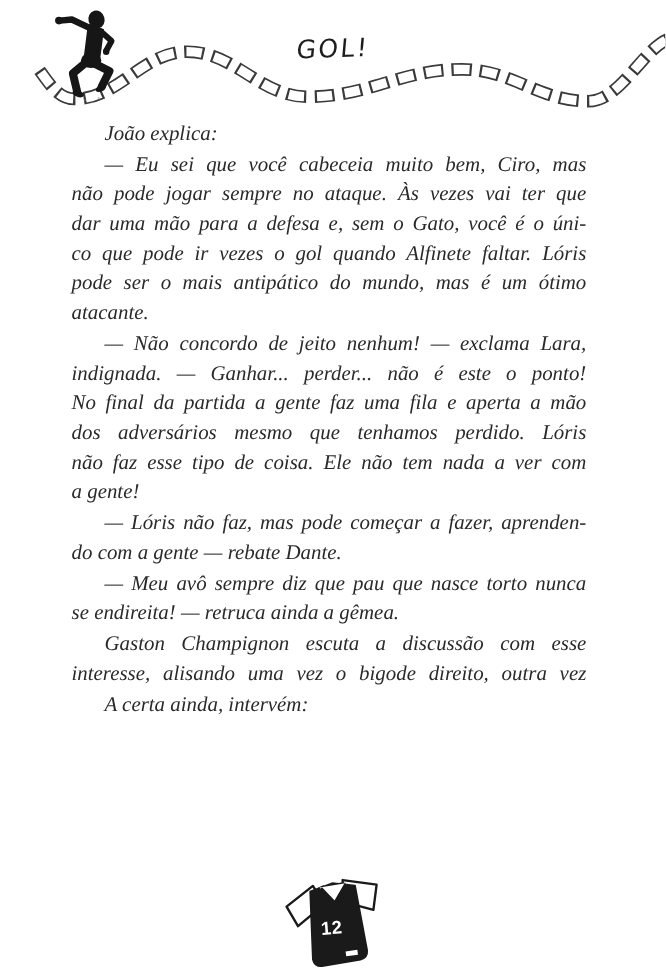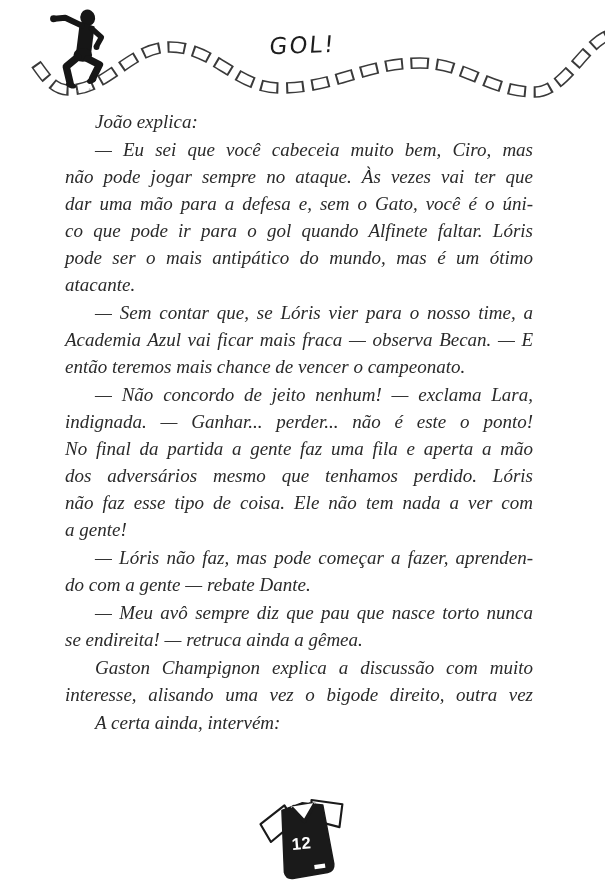--- a/index.html
+++ b/index.html
@@ -118,47 +118,42 @@
   <div class="gol-title">GOL!</div>
 
   <div class="text-body">
       <div class="para">
         <div class="line first last">João explica:</div>
       </div>
       <div class="para">
         <div class="line first">— Eu sei que você cabeceia muito bem, Ciro, mas</div>
         <div class="line">não pode jogar sempre no ataque. Às vezes vai ter que</div>
         <div class="line">dar uma mão para a defesa e, sem o Gato, você é o úni-</div>
-        <div class="line">co que pode ir para o gol quando Alfinete faltar. Lóris</div>
+        <div class="line">co que pode ir vezes o gol quando Alfinete faltar. Lóris</div>
         <div class="line">pode ser o mais antipático do mundo, mas é um ótimo</div>
         <div class="line last">atacante.</div>
-      </div>
-      <div class="para">
-        <div class="line first">— Sem contar que, se Lóris vier para o nosso time, a</div>
-        <div class="line">Academia Azul vai ficar mais fraca — observa Becan. — E</div>
-        <div class="line last">então teremos mais chance de vencer o campeonato.</div>
       </div>
       <div class="para">
         <div class="line first">— Não concordo de jeito nenhum! — exclama Lara,</div>
         <div class="line">indignada. — Ganhar... perder... não é este o ponto!</div>
         <div class="line">No final da partida a gente faz uma fila e aperta a mão</div>
         <div class="line">dos adversários mesmo que tenhamos perdido. Lóris</div>
         <div class="line">não faz esse tipo de coisa. Ele não tem nada a ver com</div>
         <div class="line last">a gente!</div>
       </div>
       <div class="para">
         <div class="line first">— Lóris não faz, mas pode começar a fazer, aprenden-</div>
         <div class="line last">do com a gente — rebate Dante.</div>
       </div>
       <div class="para">
         <div class="line first">— Meu avô sempre diz que pau que nasce torto nunca</div>
         <div class="line last">se endireita! — retruca ainda a gêmea.</div>
       </div>
       <div class="para">
-        <div class="line first">Gaston Champignon explica a discussão com muito</div>
+        <div class="line first">Gaston Champignon escuta a discussão com esse</div>
         <div class="line">interesse, alisando uma vez o bigode direito, outra vez</div>
       </div>
       <div class="para">
         <div class="line first last">A certa ainda, intervém:</div>
       </div>
     </div>
 
   <div class="jersey-wrap">
     <svg viewBox="0 0 100 92" width="98" height="92" xmlns="http://www.w3.org/2000/svg" aria-hidden="true">
       <g transform="rotate(-5 50 46)">

